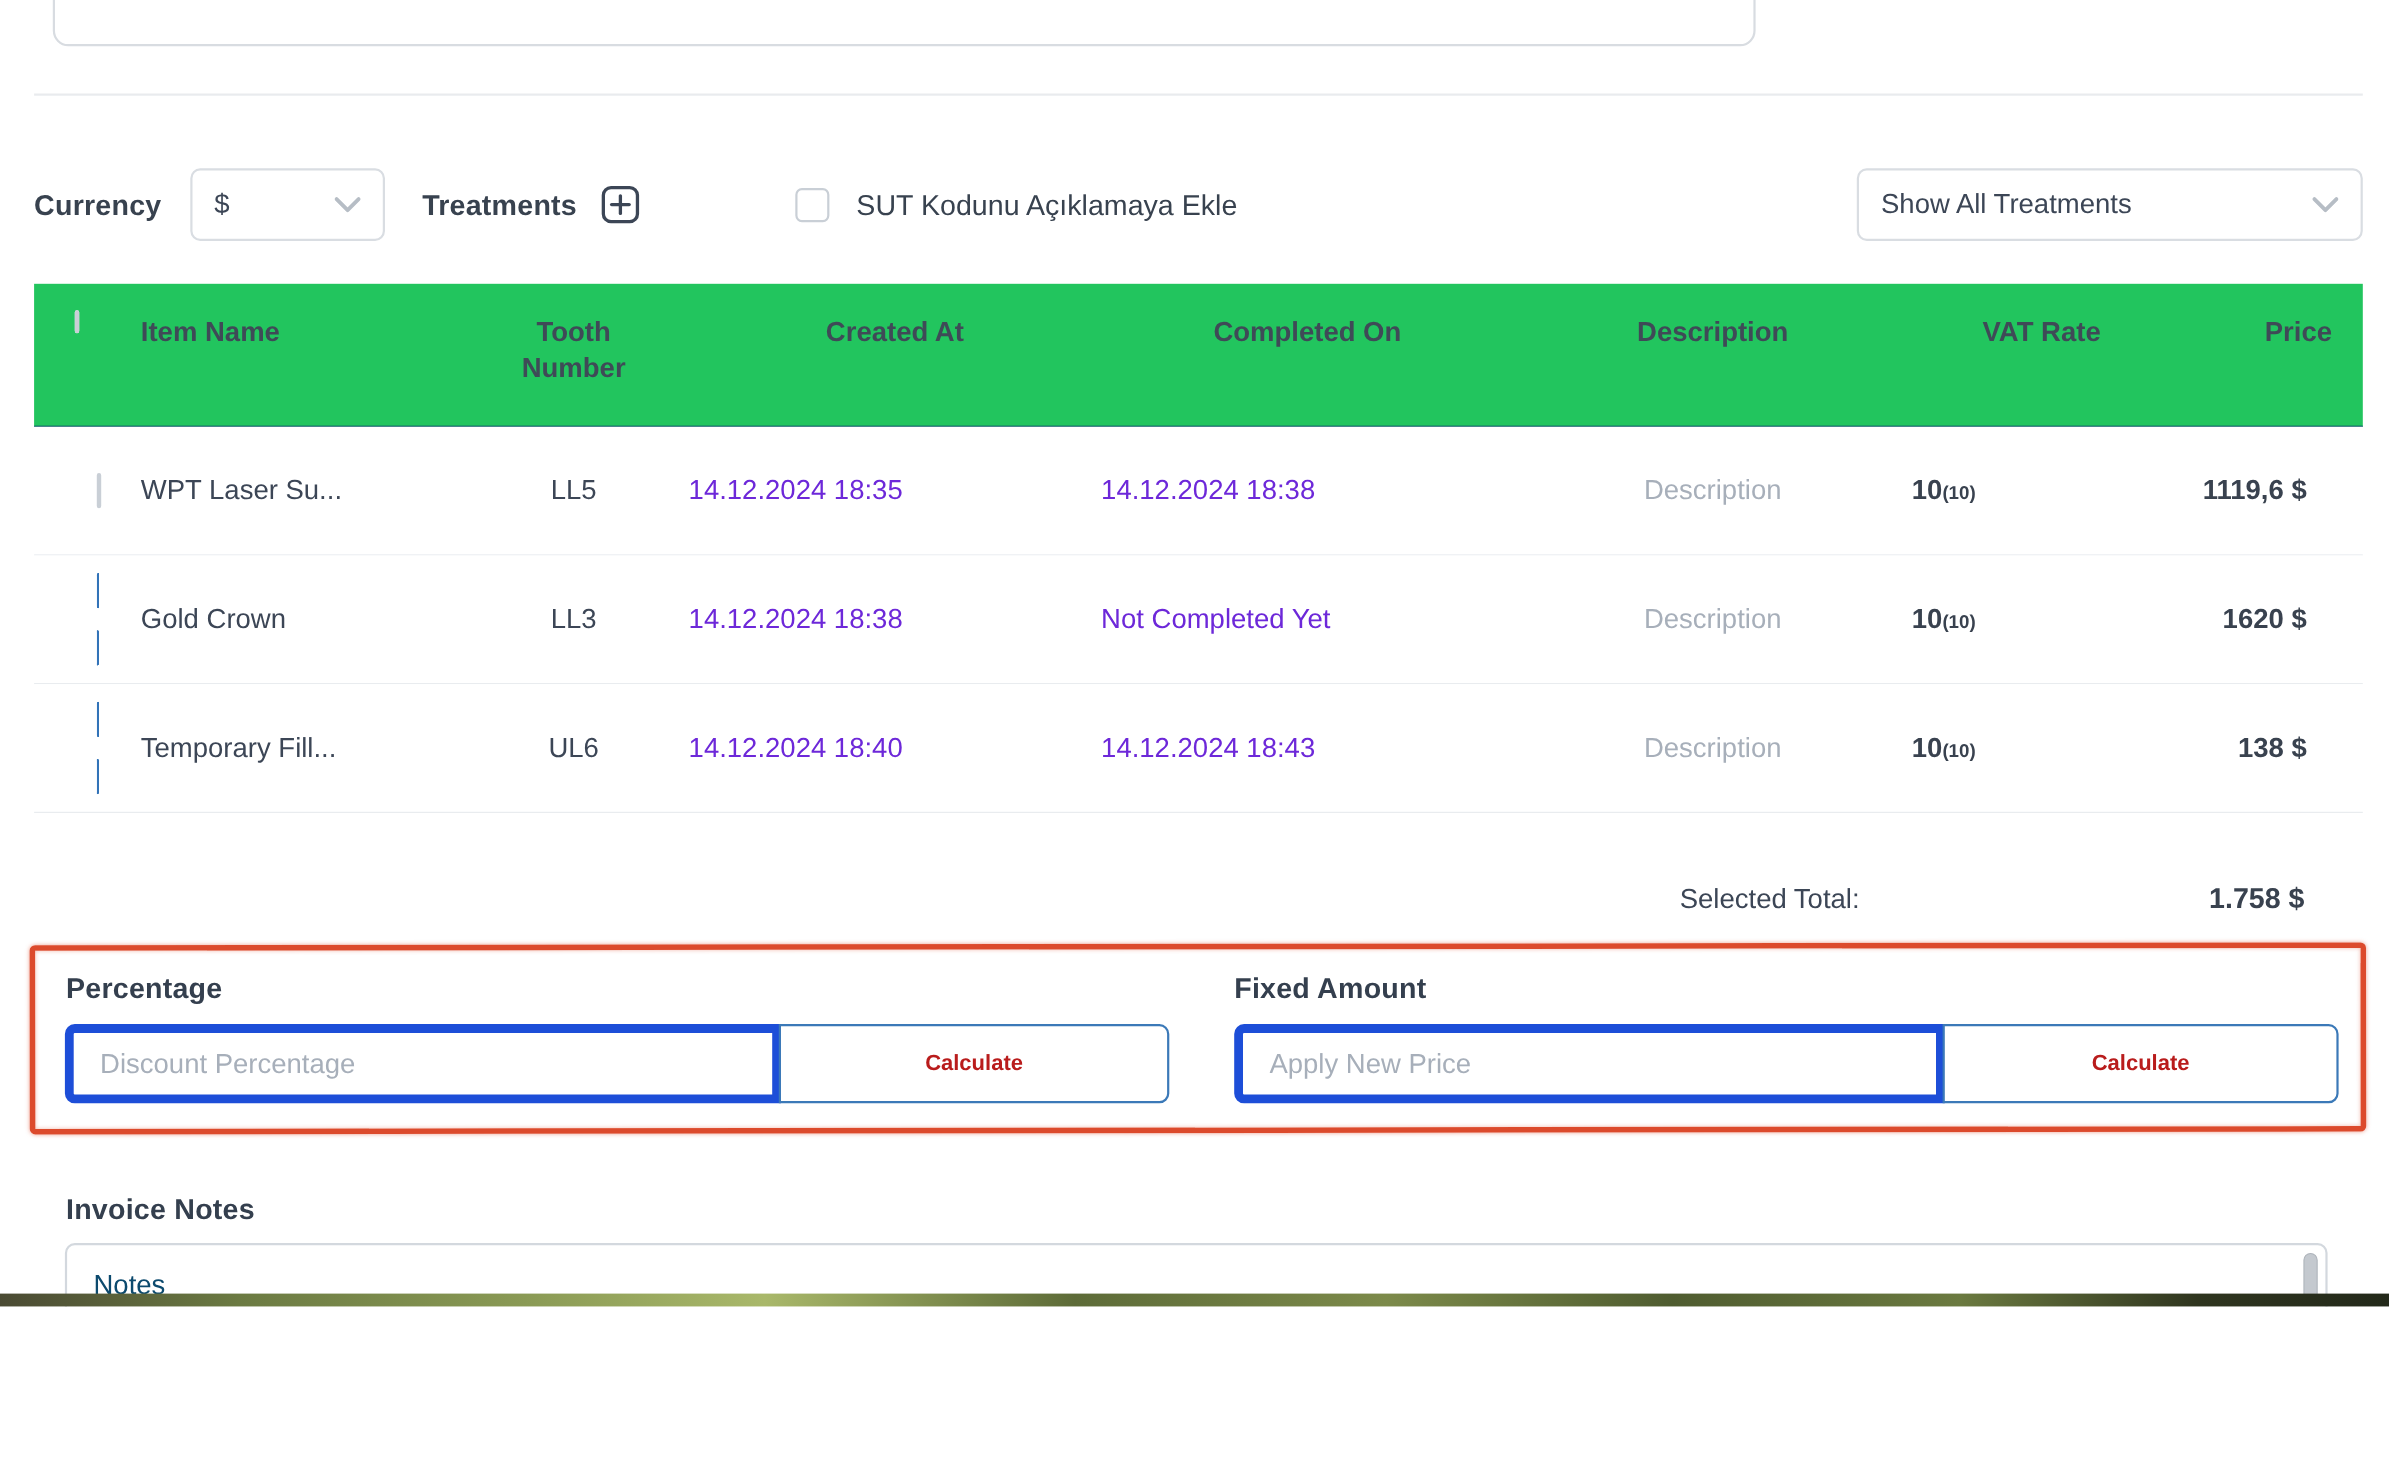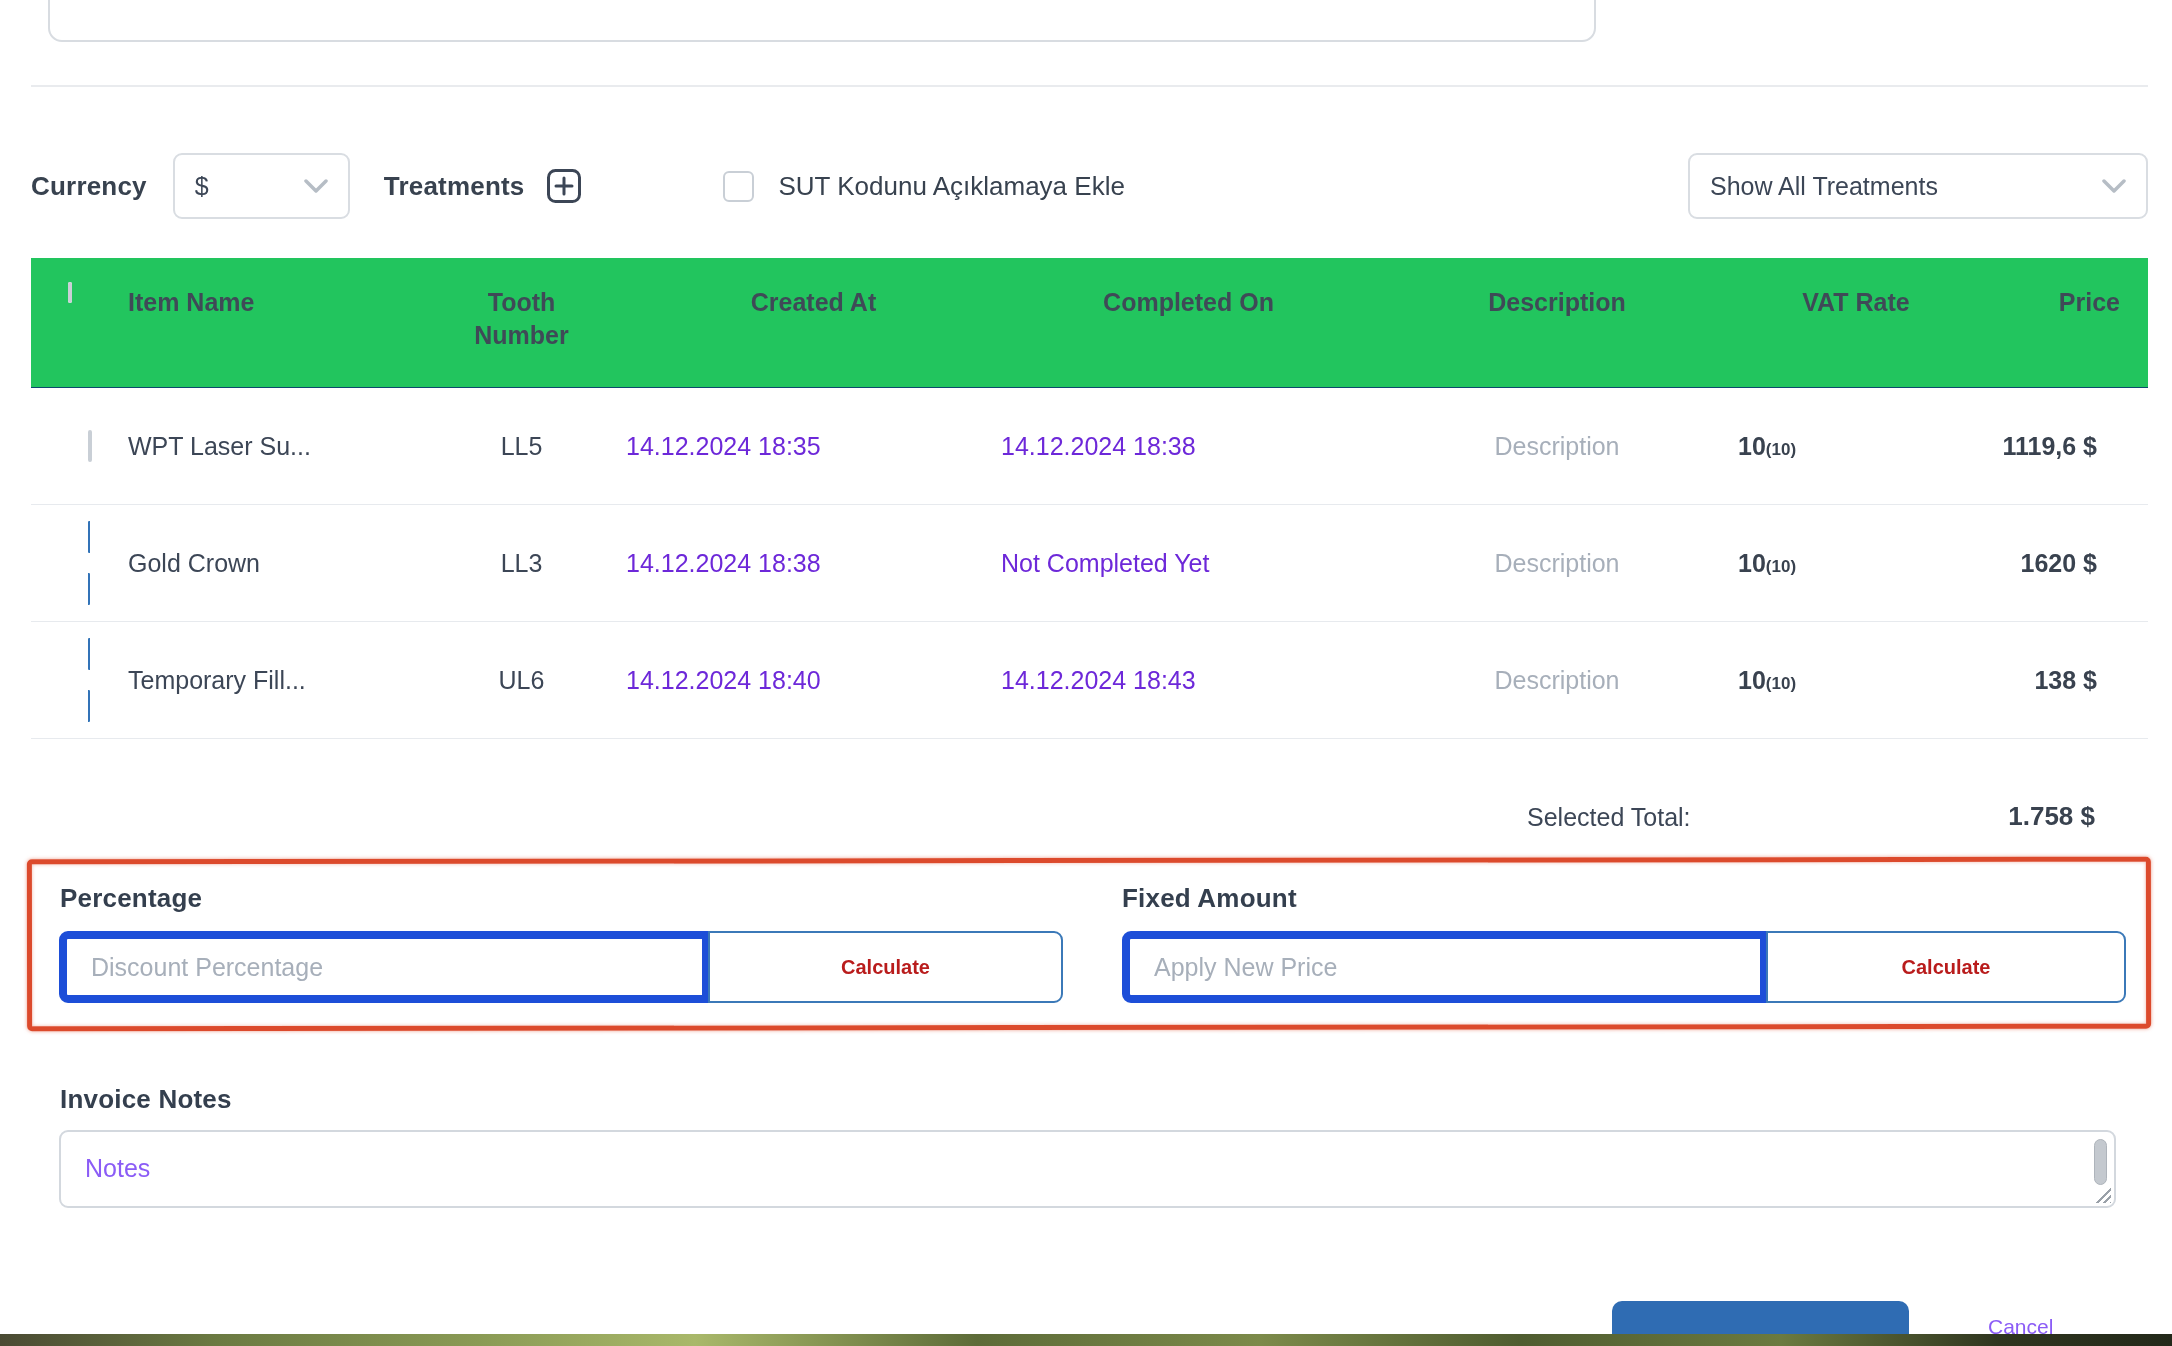--- a/index.html
+++ b/index.html
@@ -1,19 +1,19 @@
 <!DOCTYPE html>
 <html><head>
 <meta charset="utf-8">
 <style>
   * { margin:0; padding:0; box-sizing:border-box; }
   html,body { background:#fff; }
   body { font-family:"Liberation Sans", sans-serif; color:#3c4656; }
   .page {
-    position:relative; width:2172px; height:1346px;
+    position:relative; width:2172px; height:1188px;
     background:#fff; overflow:hidden;
   }
 
   
   .top-card {
     position:absolute; left:48px; top:-44px; width:1548px; height:86px;
     border:2px solid #d8dce1; border-radius:14px; background:#fff;
   }
   .divider {
     position:absolute; left:31px; top:85px; width:2117px; height:0;
@@ -109,21 +109,21 @@
   }
   .perc-btn { width:355px; }
   .fixed-btn { width:360px; }
 
   
   .notes-label { left:60px; top:1084px; }
   .notes-box {
     position:absolute; left:59px; top:1130px; width:2057px; height:78px;
     border:2px solid #d3d8de; border-radius:9px; background:#fff;
   }
-  .notes-placeholder { position:absolute; left:24px; top:22px; font-size:25px; color:#8b5cf6; }
+  .notes-placeholder { position:absolute; left:24px; top:22px; font-size:25px; color:#0c4a6e; }
   .notes-scrollthumb {
     position:absolute; right:7px; top:7px; width:13px; height:46px;
     background:#c4c9cf; border:1px solid #aeb4bb; border-radius:7px; cursor:grab;
   }
   .notes-resize {
     position:absolute; right:3px; bottom:3px; width:17px; height:17px;
     background:repeating-linear-gradient(135deg, transparent 0 3px, #9aa1a9 3px 5px);
     clip-path:polygon(100% 0, 100% 100%, 0 100%); cursor:nwse-resize;
   }
 

